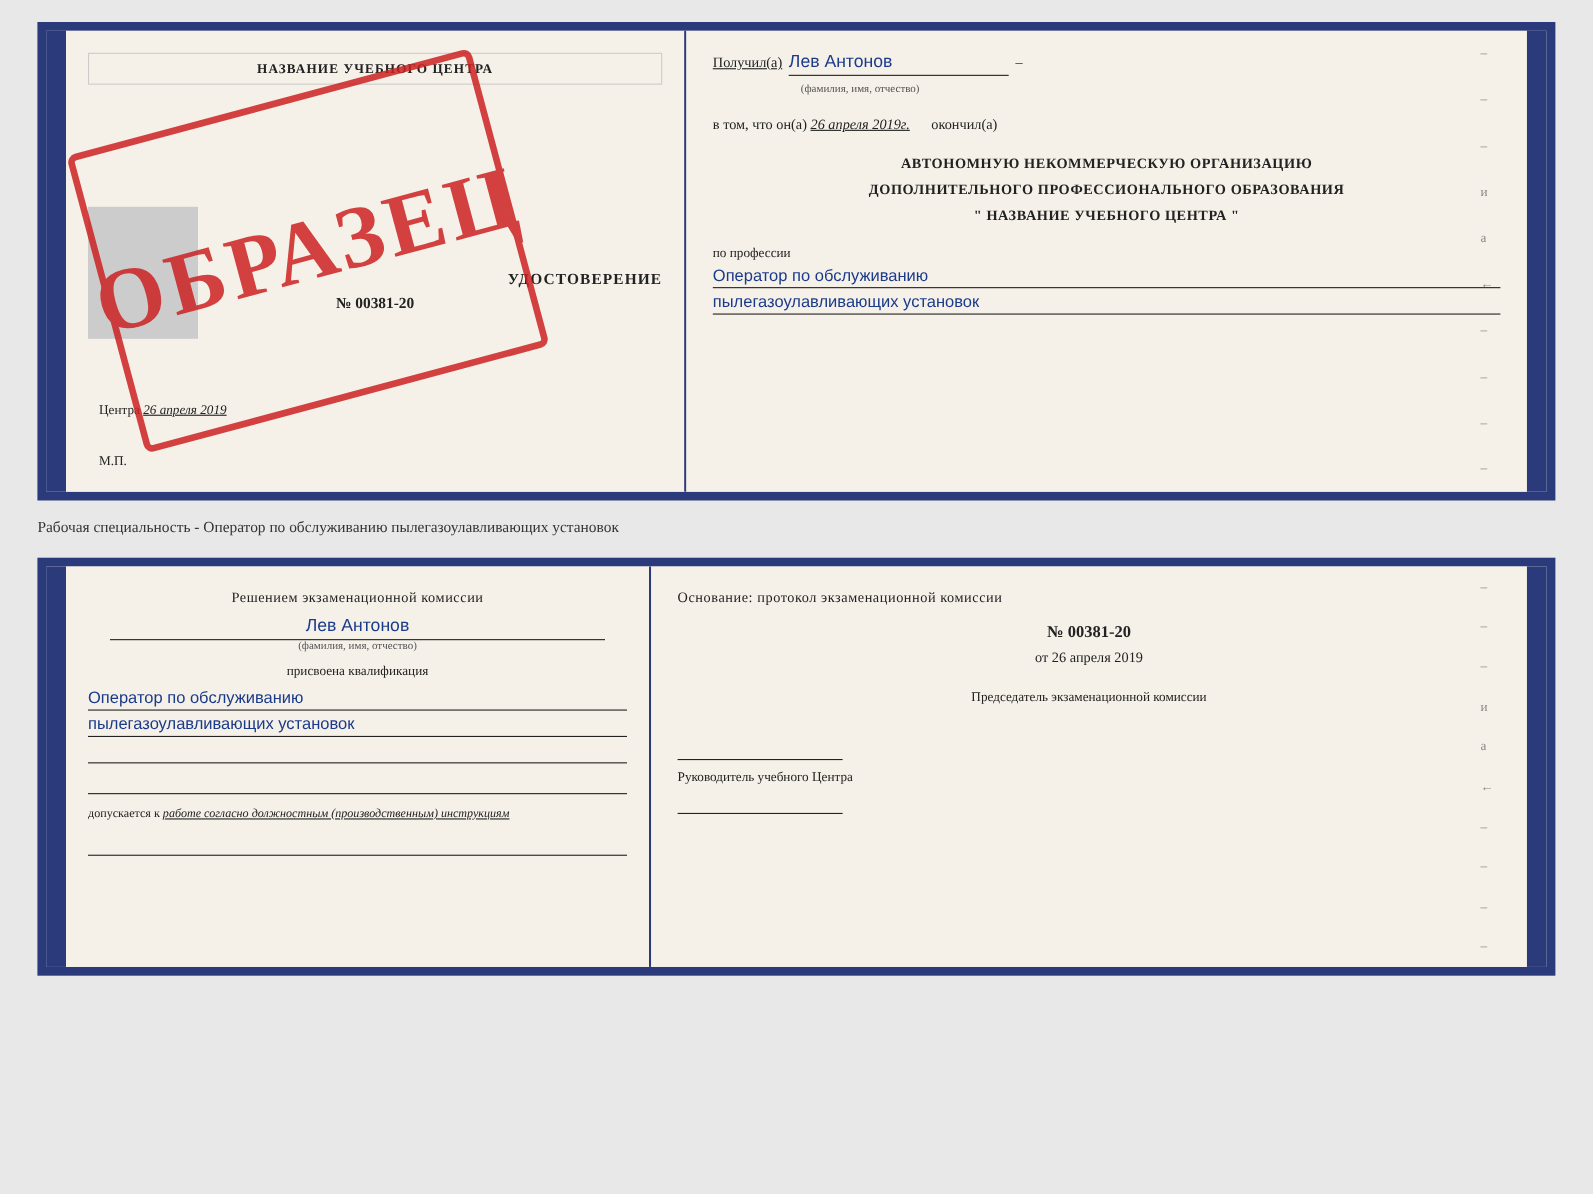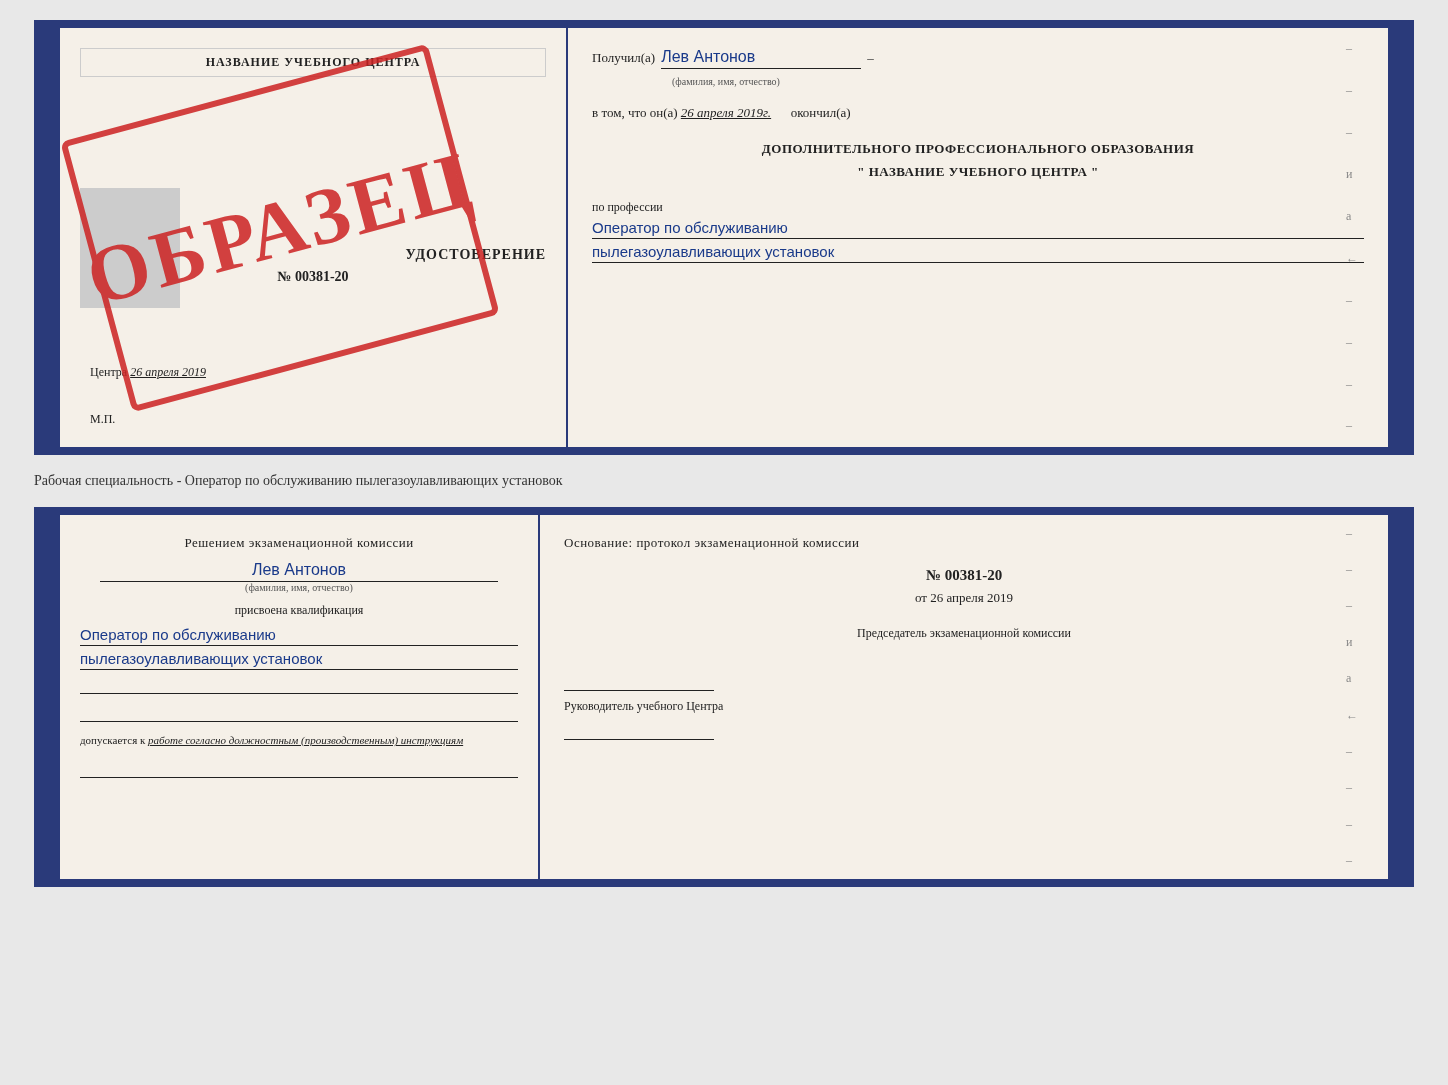--- a/index.html
+++ b/index.html
@@ -30,21 +30,21 @@
       min-height: 420px;
     }
 
     .doc-spine {
       width: 18px;
       background: #2a3a7a;
       flex-shrink: 0;
     }
 
     .doc-left {
-      width: 508px;
+      width: 564px;
       border-right: 2px solid #2a3a7a;
       padding: 20px;
       position: relative;
       background: #f5f0e8;
       overflow: hidden;
     }
 
     .doc-right {
       flex: 1;
       padding: 20px 24px;
@@ -218,21 +218,21 @@
 
     
     .qualification-doc {
       display: flex;
       border: 8px solid #2a3a7a;
       background: #f5f0e8;
       min-height: 380px;
     }
 
     .qual-left {
-      width: 480px;
+      width: 532px;
       border-right: 2px solid #2a3a7a;
       padding: 20px;
       background: #f5f0e8;
       position: relative;
     }
 
     .qual-right {
       flex: 1;
       padding: 20px 24px;
       background: #f5f0e8;
@@ -384,36 +384,37 @@
         <span>Центра</span>
         <span style="text-decoration: underline; font-style: italic;">26 апреля 2019</span>
       </div>
 
       <div class="mp-label">М.П.</div>
     </div>
 
     <div class="doc-right">
 
       <div style="display: flex; align-items: baseline; gap: 6px; margin-bottom: 2px;">
-        <span style="font-size: 13px; color: #222;">Получил(а)</span>
+        <span style="font-size: 13px; color: #222; text-decoration: underline;">Получил(а)</span>
         <span class="received-name">Лев Антонов</span>
         <span class="dash" style="font-size: 13px;">–</span>
       </div>
       <div style="margin-left: 80px; margin-bottom: 8px;">
         <span style="font-size: 10px; color: #555;">(фамилия, имя, отчество)</span>
       </div>
 
       <div class="in-that-line">
         <span>в том, что он(а)</span>
         <span class="date-inline">26 апреля 2019г.</span>
         &nbsp;&nbsp;&nbsp;&nbsp;
         <span>окончил(а)</span>
       </div>
 
       <div class="institution-block">
+        <div>АВТОНОМНУЮ НЕКОММЕРЧЕСКУЮ ОРГАНИЗАЦИЮ</div>
         <div>ДОПОЛНИТЕЛЬНОГО ПРОФЕССИОНАЛЬНОГО ОБРАЗОВАНИЯ</div>
         <div>"   НАЗВАНИЕ УЧЕБНОГО ЦЕНТРА   "</div>
       </div>
 
       <div class="profession-label">по профессии</div>
       <span class="profession-value">Оператор по обслуживанию</span>
       <span class="profession-value">пылегазоулавливающих установок</span>
 
       <div class="right-side-dashes">
         <span>–</span>

